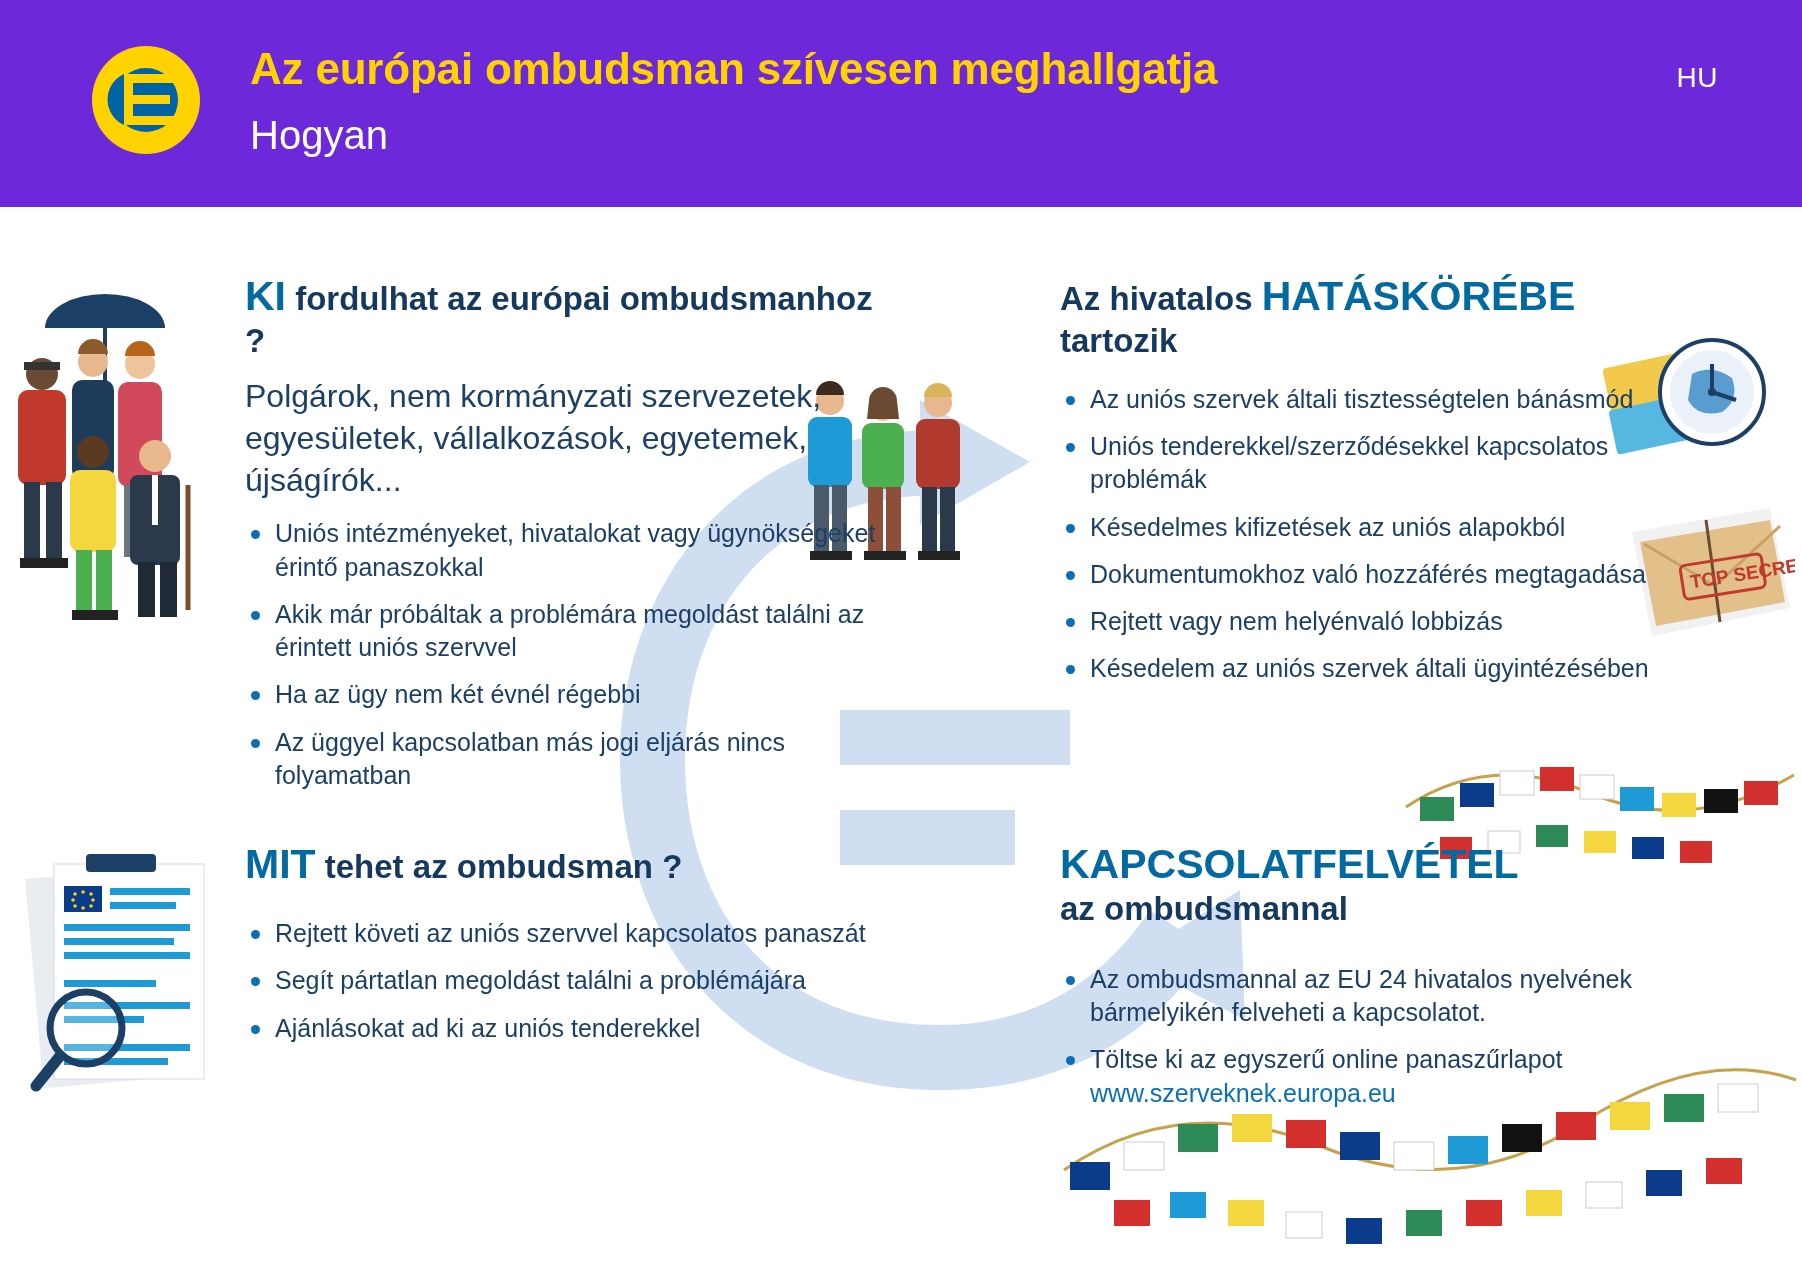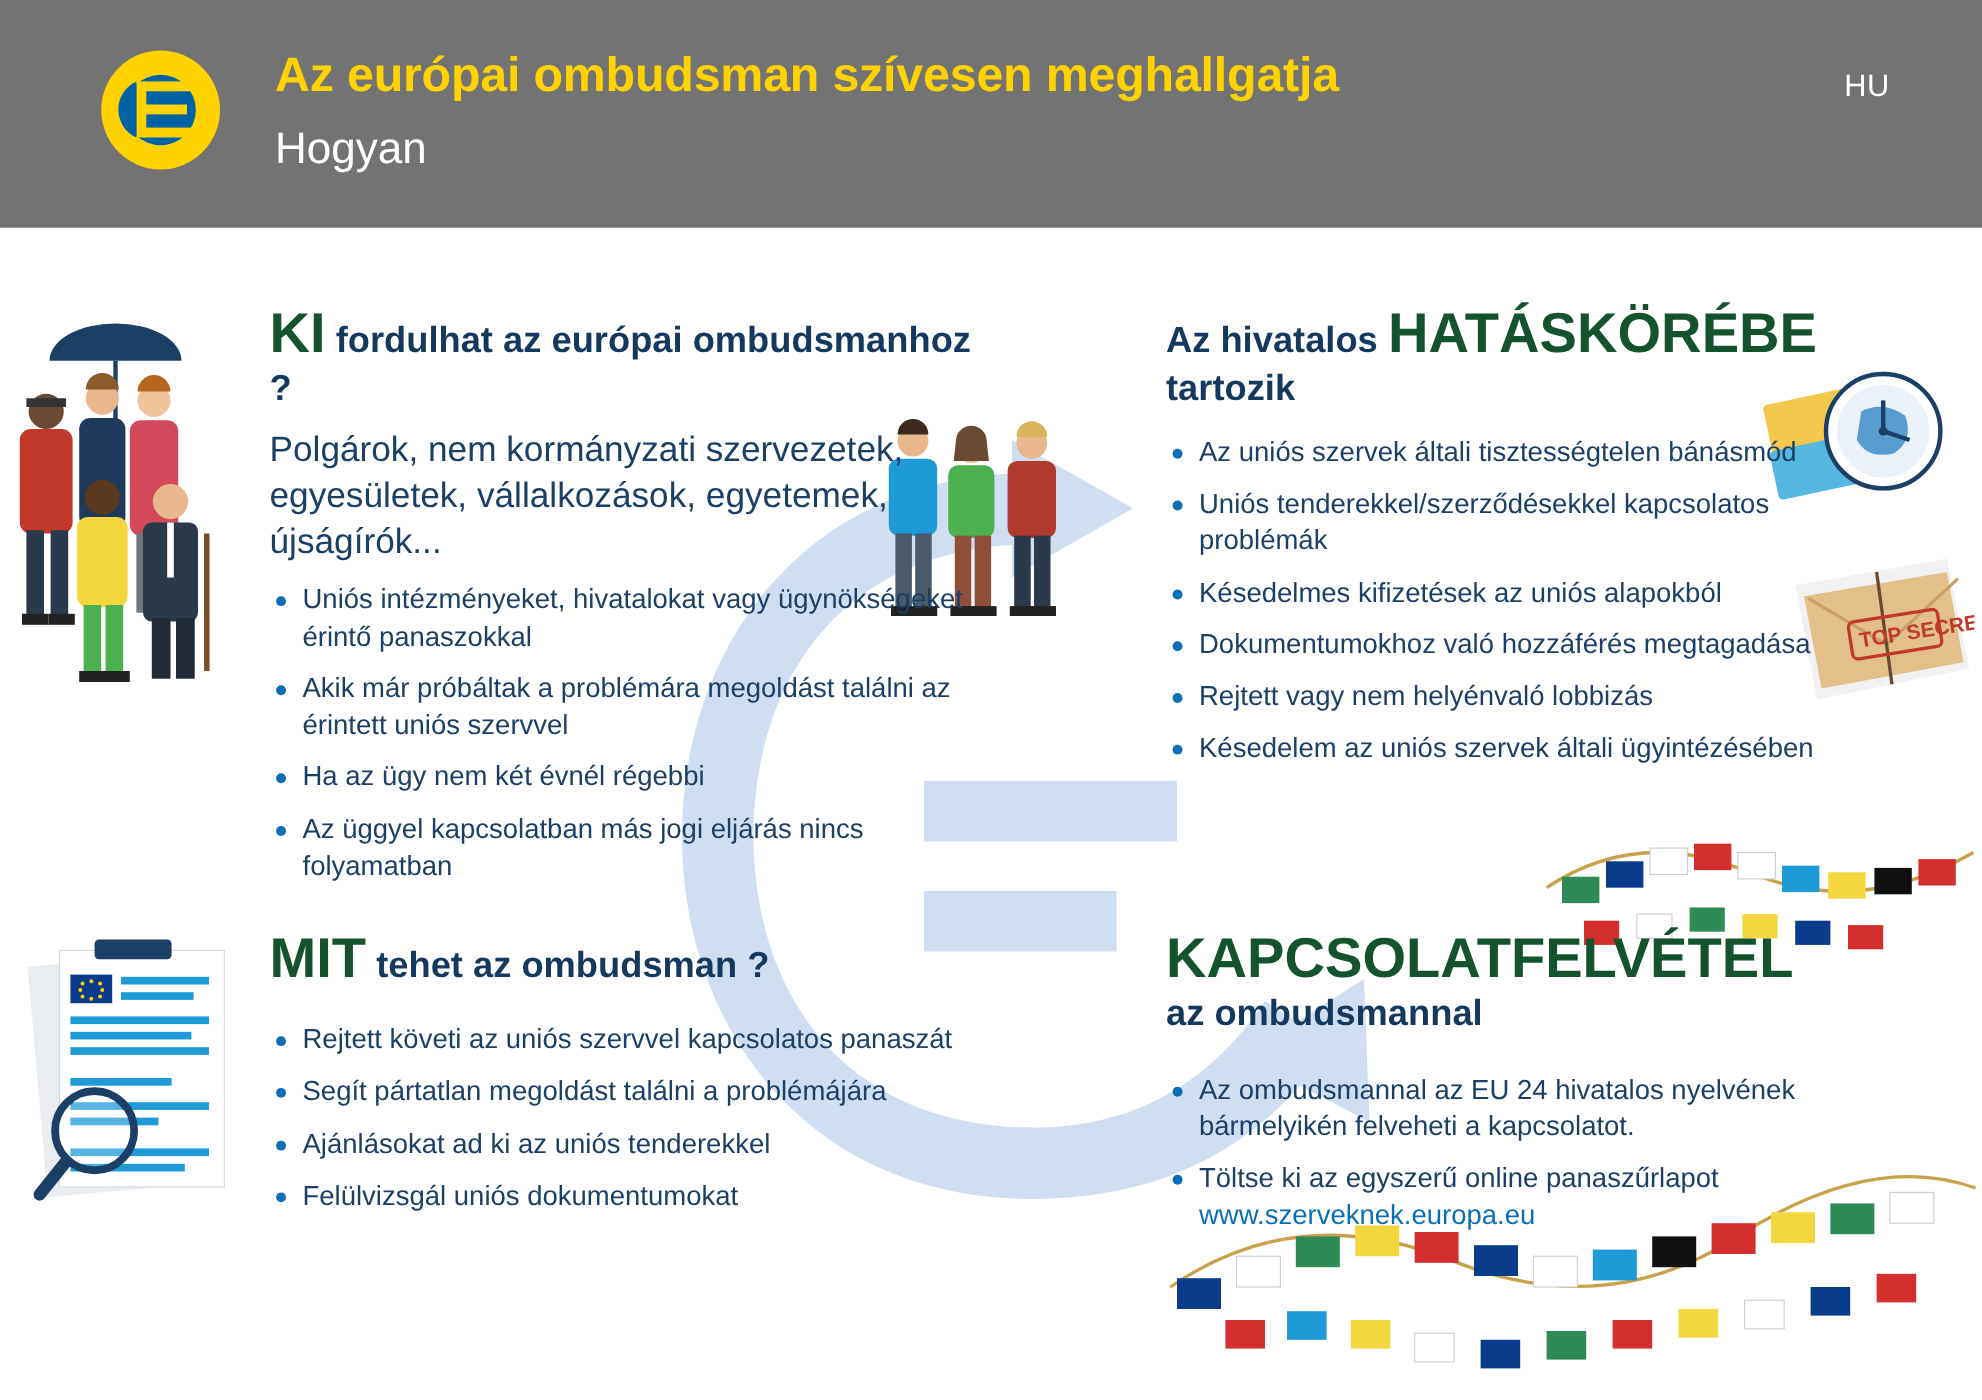--- a/index.html
+++ b/index.html
@@ -15,21 +15,21 @@
     font-family: "Liberation Sans", sans-serif;
     color: #1c3f66;
   }
 
   
   .header {
     position: absolute;
     left: 0; top: 0;
     width: 1802px;
     height: 207px;
-    background: #737373;
+    background: #6d28d9;
   }
   .logo {
     position: absolute;
     left: 90px; top: 44px;
     width: 112px; height: 112px;
   }
   .header-title {
     position: absolute;
     left: 250px;
     top: 44px;
@@ -73,22 +73,22 @@
     z-index: 3;
   }
   h2.sec-title {
     margin: 0 0 14px 0;
     font-size: 33px;
     line-height: 1.2;
     font-weight: bold;
     color: #15395e;
   }
   h2.sec-title .hl-big {
-    color: #14532d;
-    font-size: 51px;
+    color: #0369a1;
+    font-size: 41px;
     text-align: center;
   }
   p.lead {
     margin: 0 0 16px 0;
     font-size: 32px;
     line-height: 1.32;
     color: #1c3f66;
   }
   ul.bullets {
     list-style: none;
@@ -369,21 +369,20 @@
 </section>
 
 <section class="panel" id="panel-mit">
   <h2 class="sec-title">
     <span class="hl-big">MIT</span><span> tehet az ombudsman ?</span>
   </h2>
   <ul class="bullets" style="margin-top:28px;">
     <li>Rejtett követi az uniós szervvel kapcsolatos panaszát</li>
     <li>Segít pártatlan megoldást találni a problémájára</li>
     <li>Ajánlásokat ad ki az uniós tenderekkel</li>
-    <li>Felülvizsgál uniós dokumentumokat</li>
   </ul>
 </section>
 
 <section class="panel" id="panel-kapcs">
   <h2 class="sec-title">
     <span class="hl-big">KAPCSOLATFELVÉTEL</span><br>
     <span>az ombudsmannal</span>
   </h2>
   <ul class="bullets" style="margin-top:34px;">
     <li>Az ombudsmannal az EU 24 hivatalos nyelvének bármelyikén felveheti a kapcsolatot.</li>

